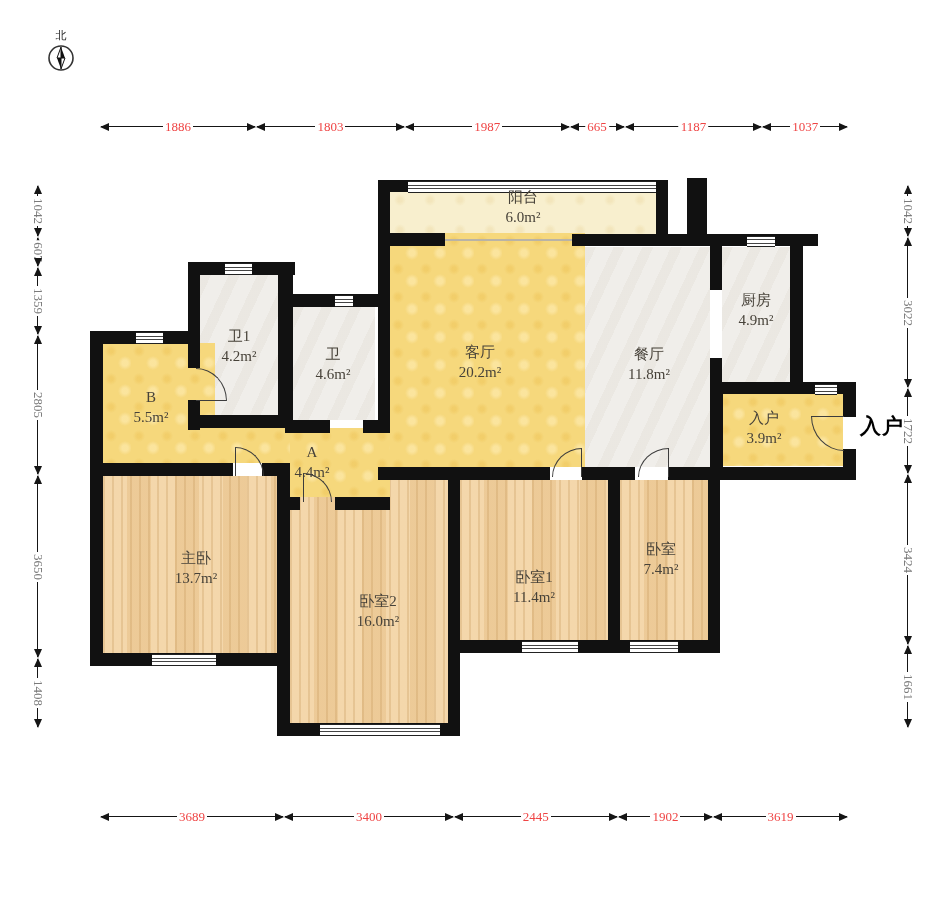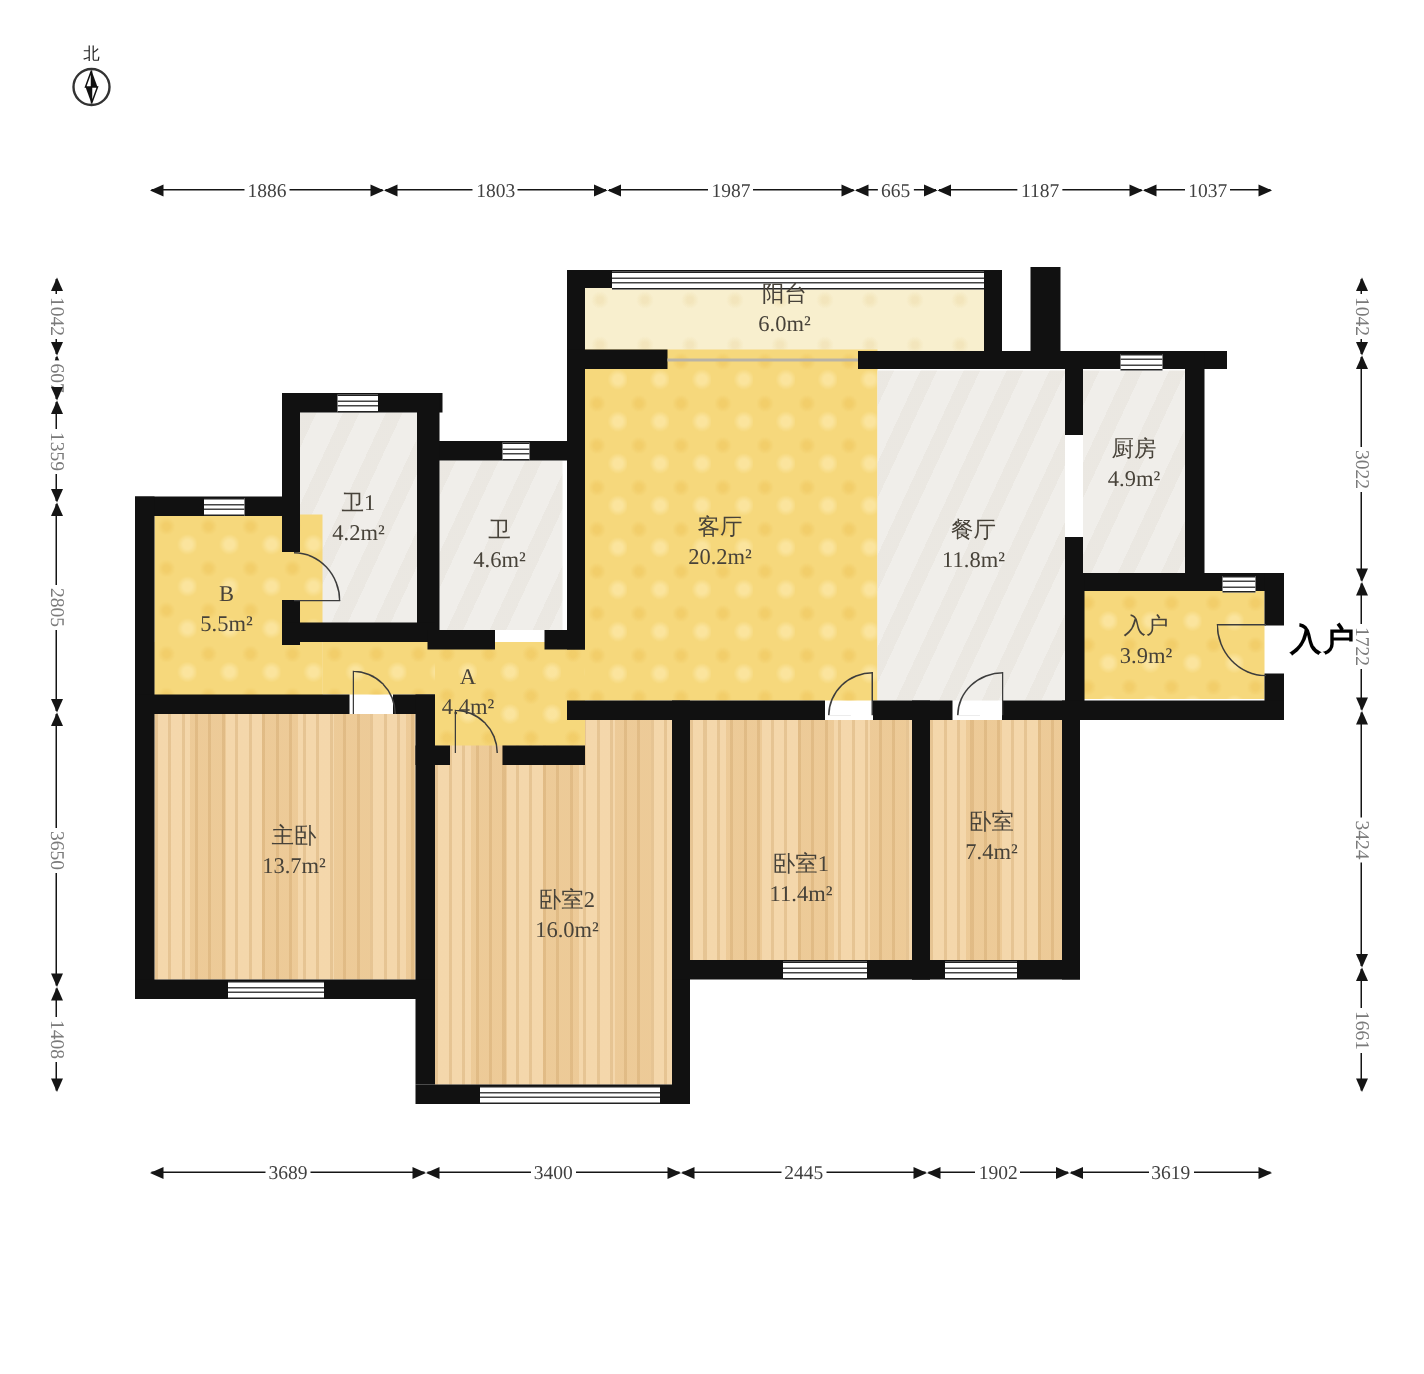--- a/index.html
+++ b/index.html
@@ -35,21 +35,21 @@
   .rlabel span{display:block;}
   
   .hdims{position:absolute;display:flex;height:14px;z-index:6;}
   .hseg{position:relative;flex-basis:0;}
   .hseg .ln{position:absolute;left:1px;right:1px;top:6px;border-top:1.6px solid #151515;}
   .hseg::before{content:"";position:absolute;left:0;top:3px;border-top:4px solid transparent;
                 border-bottom:4px solid transparent;border-right:9px solid #151515;}
   .hseg::after{content:"";position:absolute;right:0;top:3px;border-top:4px solid transparent;
                border-bottom:4px solid transparent;border-left:9px solid #151515;}
   .hseg b{position:absolute;left:50%;top:50%;transform:translate(-50%,-50%);
-          background:#fff;padding:0 2px;font-weight:normal;color:#404040;font-size:13px;}
+          background:#fff;padding:0 2px;font-weight:normal;color:#ef4444;font-size:13px;}
   .vdims{position:absolute;display:flex;flex-direction:column;width:14px;z-index:6;}
   .vseg{position:relative;flex-basis:0;}
   .vseg .ln{position:absolute;top:1px;bottom:1px;left:6px;border-left:1.6px solid #151515;}
   .vseg::before{content:"";position:absolute;top:0;left:3px;border-left:4px solid transparent;
                 border-right:4px solid transparent;border-bottom:9px solid #151515;}
   .vseg::after{content:"";position:absolute;bottom:0;left:3px;border-left:4px solid transparent;
                border-right:4px solid transparent;border-top:9px solid #151515;}
   .vseg b{position:absolute;left:50%;top:50%;transform:translate(-50%,-50%);
           writing-mode:vertical-rl;background:#fff;padding:2px 0;font-weight:normal;
           color:#7a7a7a;font-size:13px;}
@@ -225,21 +225,21 @@
     <div class="hseg" style="flex-grow:1666">
         <span class="ln"></span>
         <b>1187</b>
       </div>
     <div class="hseg" style="flex-grow:1037">
         <span class="ln"></span>
         <b>1037</b>
       </div>
   </div>
 
-  <div class="hdims" style="left:100px;top:775px;width:748px">
+  <div class="hdims" style="left:100px;top:810px;width:748px">
     <div class="hseg" style="flex-grow:3689">
         <span class="ln"></span>
         <b>3689</b>
       </div>
     <div class="hseg" style="flex-grow:3400">
         <span class="ln"></span>
         <b>3400</b>
       </div>
     <div class="hseg" style="flex-grow:3288">
         <span class="ln"></span>

